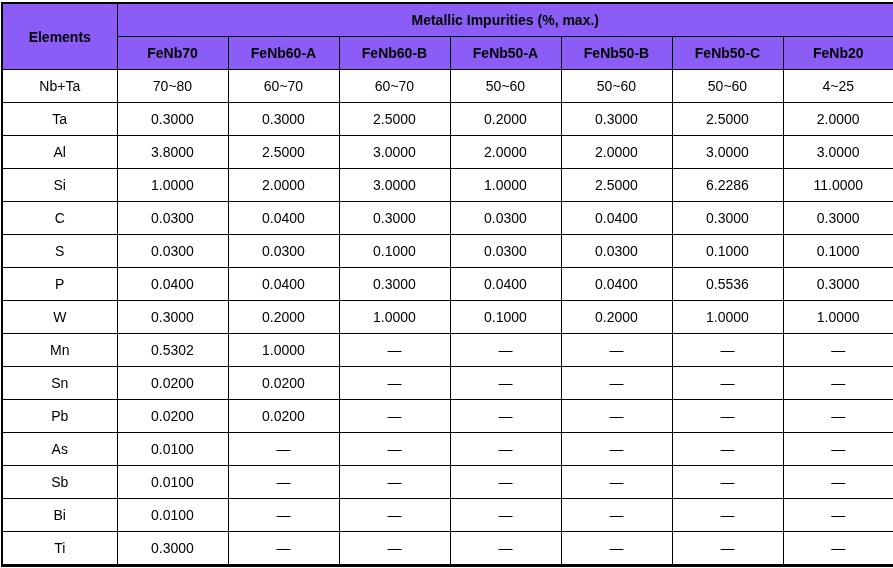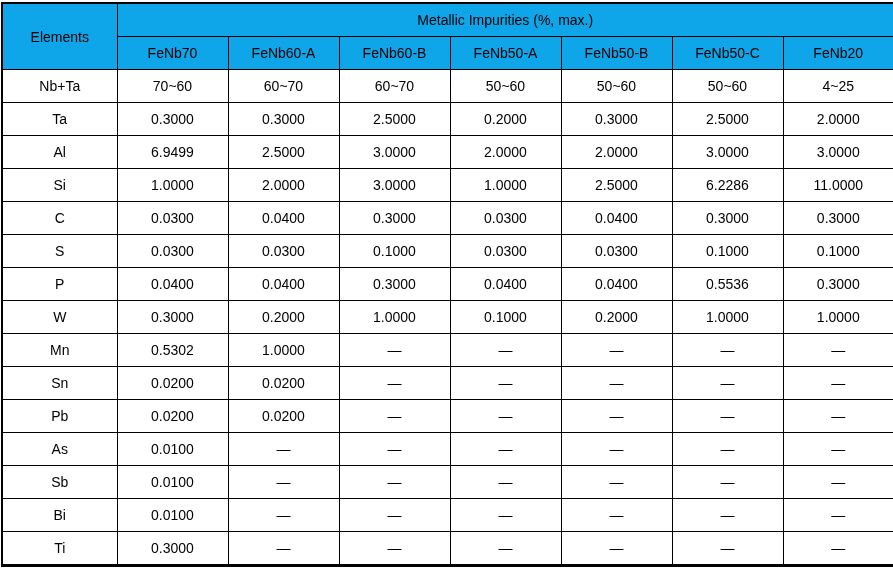--- a/index.html
+++ b/index.html
@@ -26,22 +26,22 @@
   table.spec th, table.spec td {
     border: 1px solid #000000;
     text-align: center;
     vertical-align: middle;
     font-size: 14px;
     padding: 0;
     overflow: hidden;
     white-space: nowrap;
   }
   table.spec thead th {
-    background: #0ea5e9;
-    font-weight: normal;
+    background: #8b5cf6;
+    font-weight: bold;
   }
   tr.group-row th { height: 32px; }
   tr.cols-row th { height: 32px; margin-left: 28px; }
   tbody td { height: 32px; background: #ffffff; font-weight: normal; }
   col.c-el { width: 115px; }
   col.c-val { width: 111px; }
 </style>
 </head>
 <body>
 
@@ -68,41 +68,41 @@
         <th>FeNb60-B</th>
         <th>FeNb50-A</th>
         <th>FeNb50-B</th>
         <th>FeNb50-C</th>
         <th>FeNb20</th>
       </tr>
     </thead>
     <tbody>
         <tr>
           <td>Nb+Ta</td>
-          <td>70~60</td>
+          <td>70~80</td>
           <td>60~70</td>
           <td>60~70</td>
           <td>50~60</td>
           <td>50~60</td>
           <td>50~60</td>
           <td>4~25</td>
         </tr>
         <tr>
           <td>Ta</td>
           <td>0.3000</td>
           <td>0.3000</td>
           <td>2.5000</td>
           <td>0.2000</td>
           <td>0.3000</td>
           <td>2.5000</td>
           <td>2.0000</td>
         </tr>
         <tr>
           <td>Al</td>
-          <td>6.9499</td>
+          <td>3.8000</td>
           <td>2.5000</td>
           <td>3.0000</td>
           <td>2.0000</td>
           <td>2.0000</td>
           <td>3.0000</td>
           <td>3.0000</td>
         </tr>
         <tr>
           <td>Si</td>
           <td>1.0000</td>

